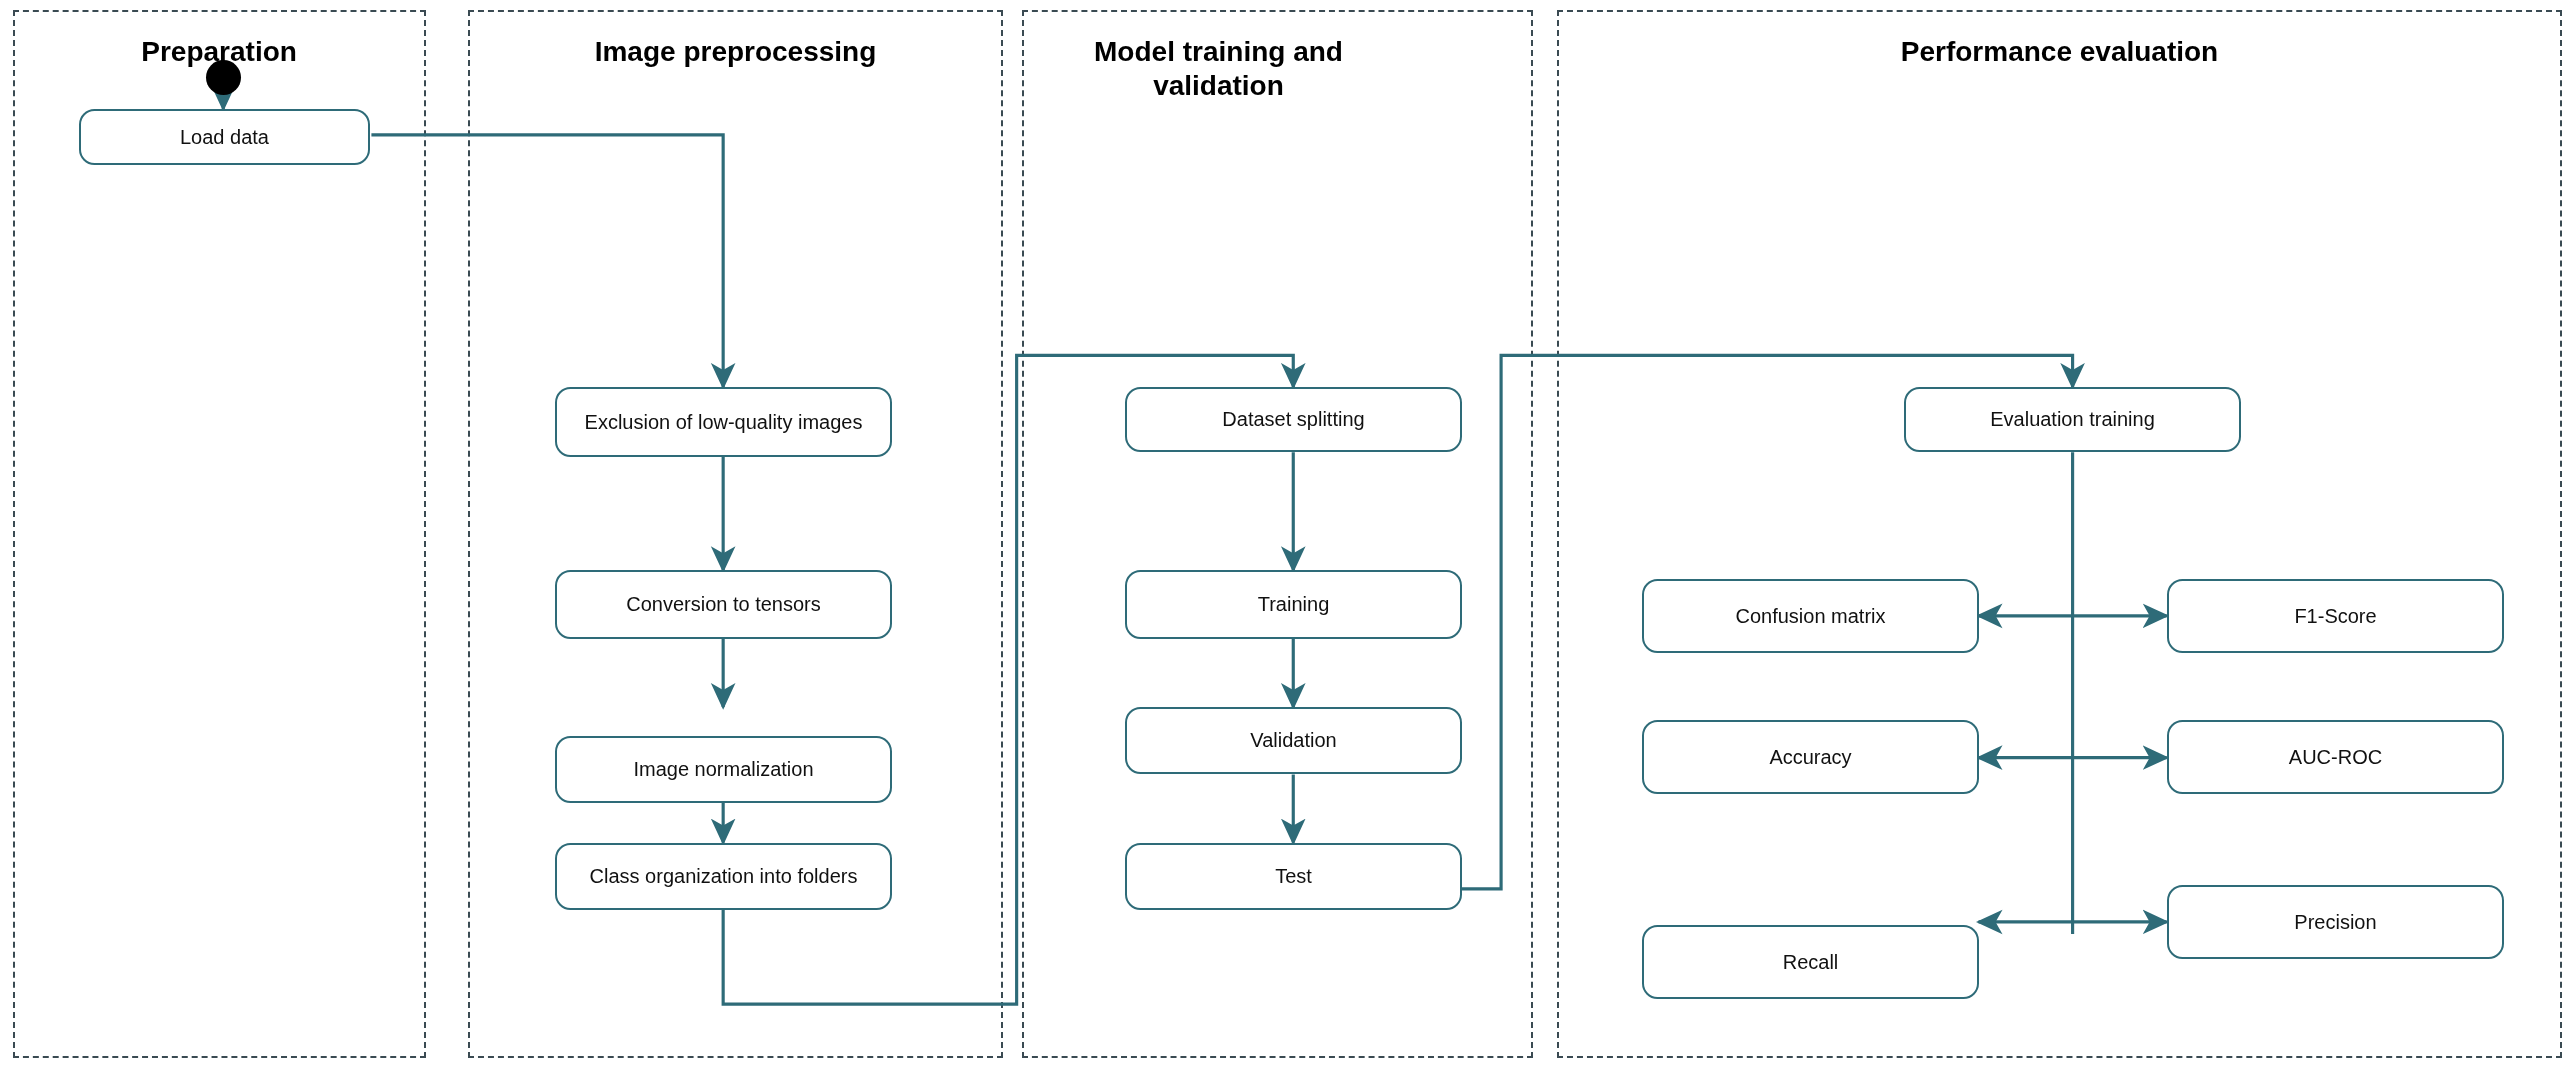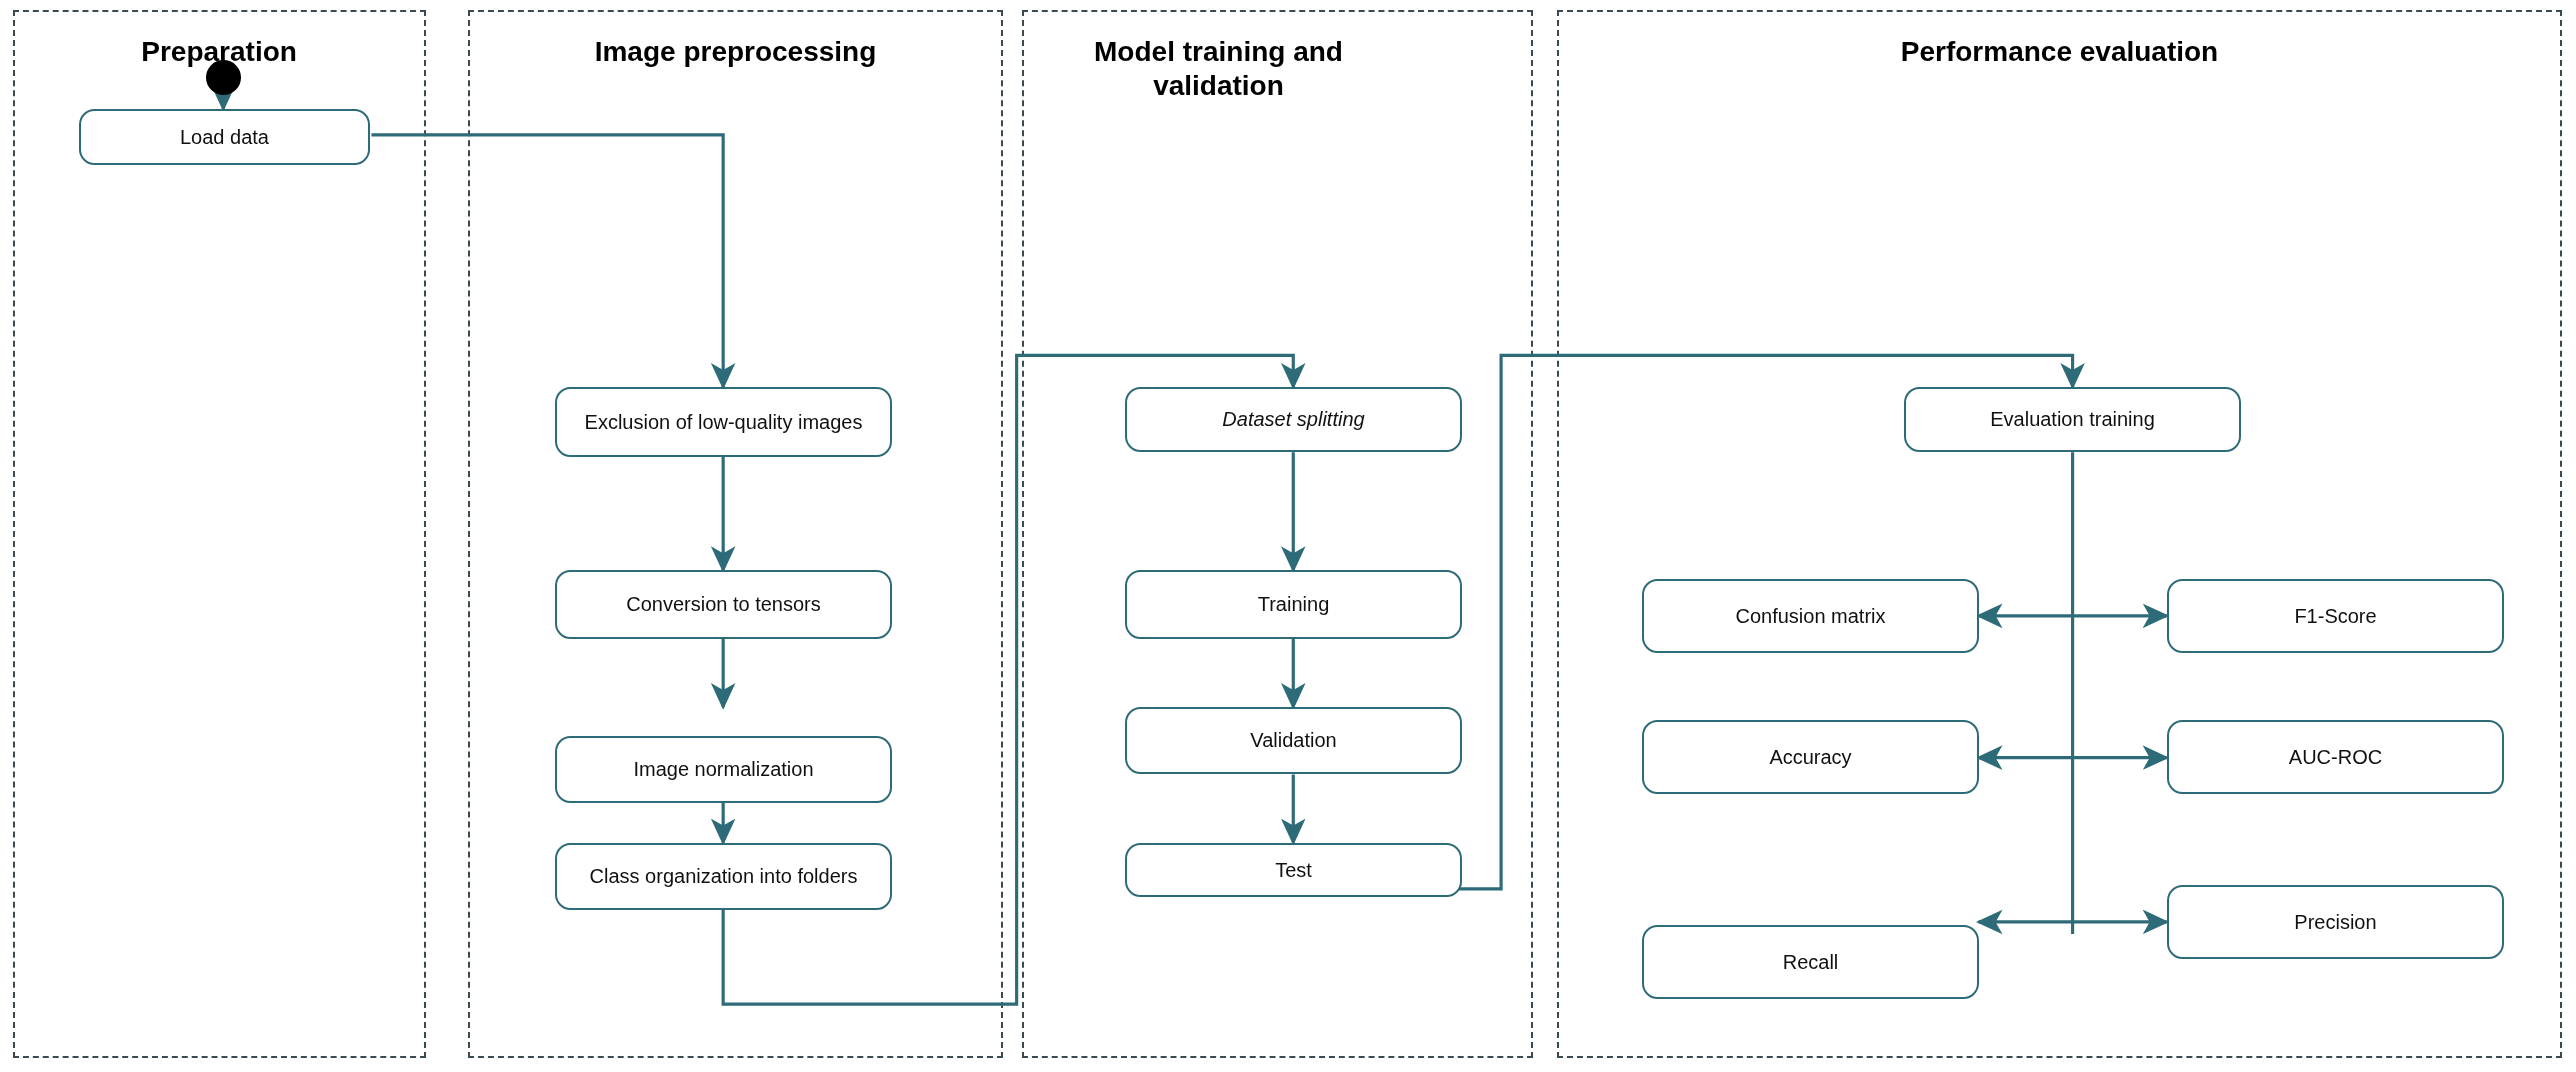--- a/index.html
+++ b/index.html
@@ -119,24 +119,24 @@
 
   <div class="start-node" style="left:206px; top:60px; width:35px; height:35px;"></div>
 
   <div class="node" style="left:79px; top:109px; width:291px; height:56px;">Load data</div>
 
   <div class="node" style="left:555px; top:387px; width:337px; height:70px;">Exclusion of low-quality images</div>
   <div class="node" style="left:555px; top:570px; width:337px; height:69px;">Conversion to tensors</div>
   <div class="node" style="left:555px; top:736px; width:337px; height:67px;">Image normalization</div>
   <div class="node" style="left:555px; top:843px; width:337px; height:67px;">Class organization into folders</div>
 
-  <div class="node" style="left:1125px; top:387px; width:337px; height:65px;font-style:italic;">Dataset splitting</div>
+  <div class="node" style="left:1125px; top:387px; width:337px; height:65px;">Dataset splitting</div>
   <div class="node" style="left:1125px; top:570px; width:337px; height:69px;">Training</div>
   <div class="node" style="left:1125px; top:707px; width:337px; height:67px;">Validation</div>
-  <div class="node" style="left:1125px; top:843px; width:337px; height:54px;">Test</div>
+  <div class="node" style="left:1125px; top:843px; width:337px; height:67px;">Test</div>
 
   <div class="node" style="left:1904px; top:387px; width:337px; height:65px;">Evaluation training</div>
 
   <div class="node" style="left:1642px; top:579px; width:337px; height:74px;">Confusion matrix</div>
   <div class="node" style="left:2167px; top:579px; width:337px; height:74px;">F1-Score</div>
 
   <div class="node" style="left:1642px; top:720px; width:337px; height:74px;">Accuracy</div>
   <div class="node" style="left:2167px; top:720px; width:337px; height:74px;">AUC-ROC</div>
 
   <div class="node" style="left:1642px; top:885px; width:337px; height:74px;margin-top:40px;">Recall</div>

